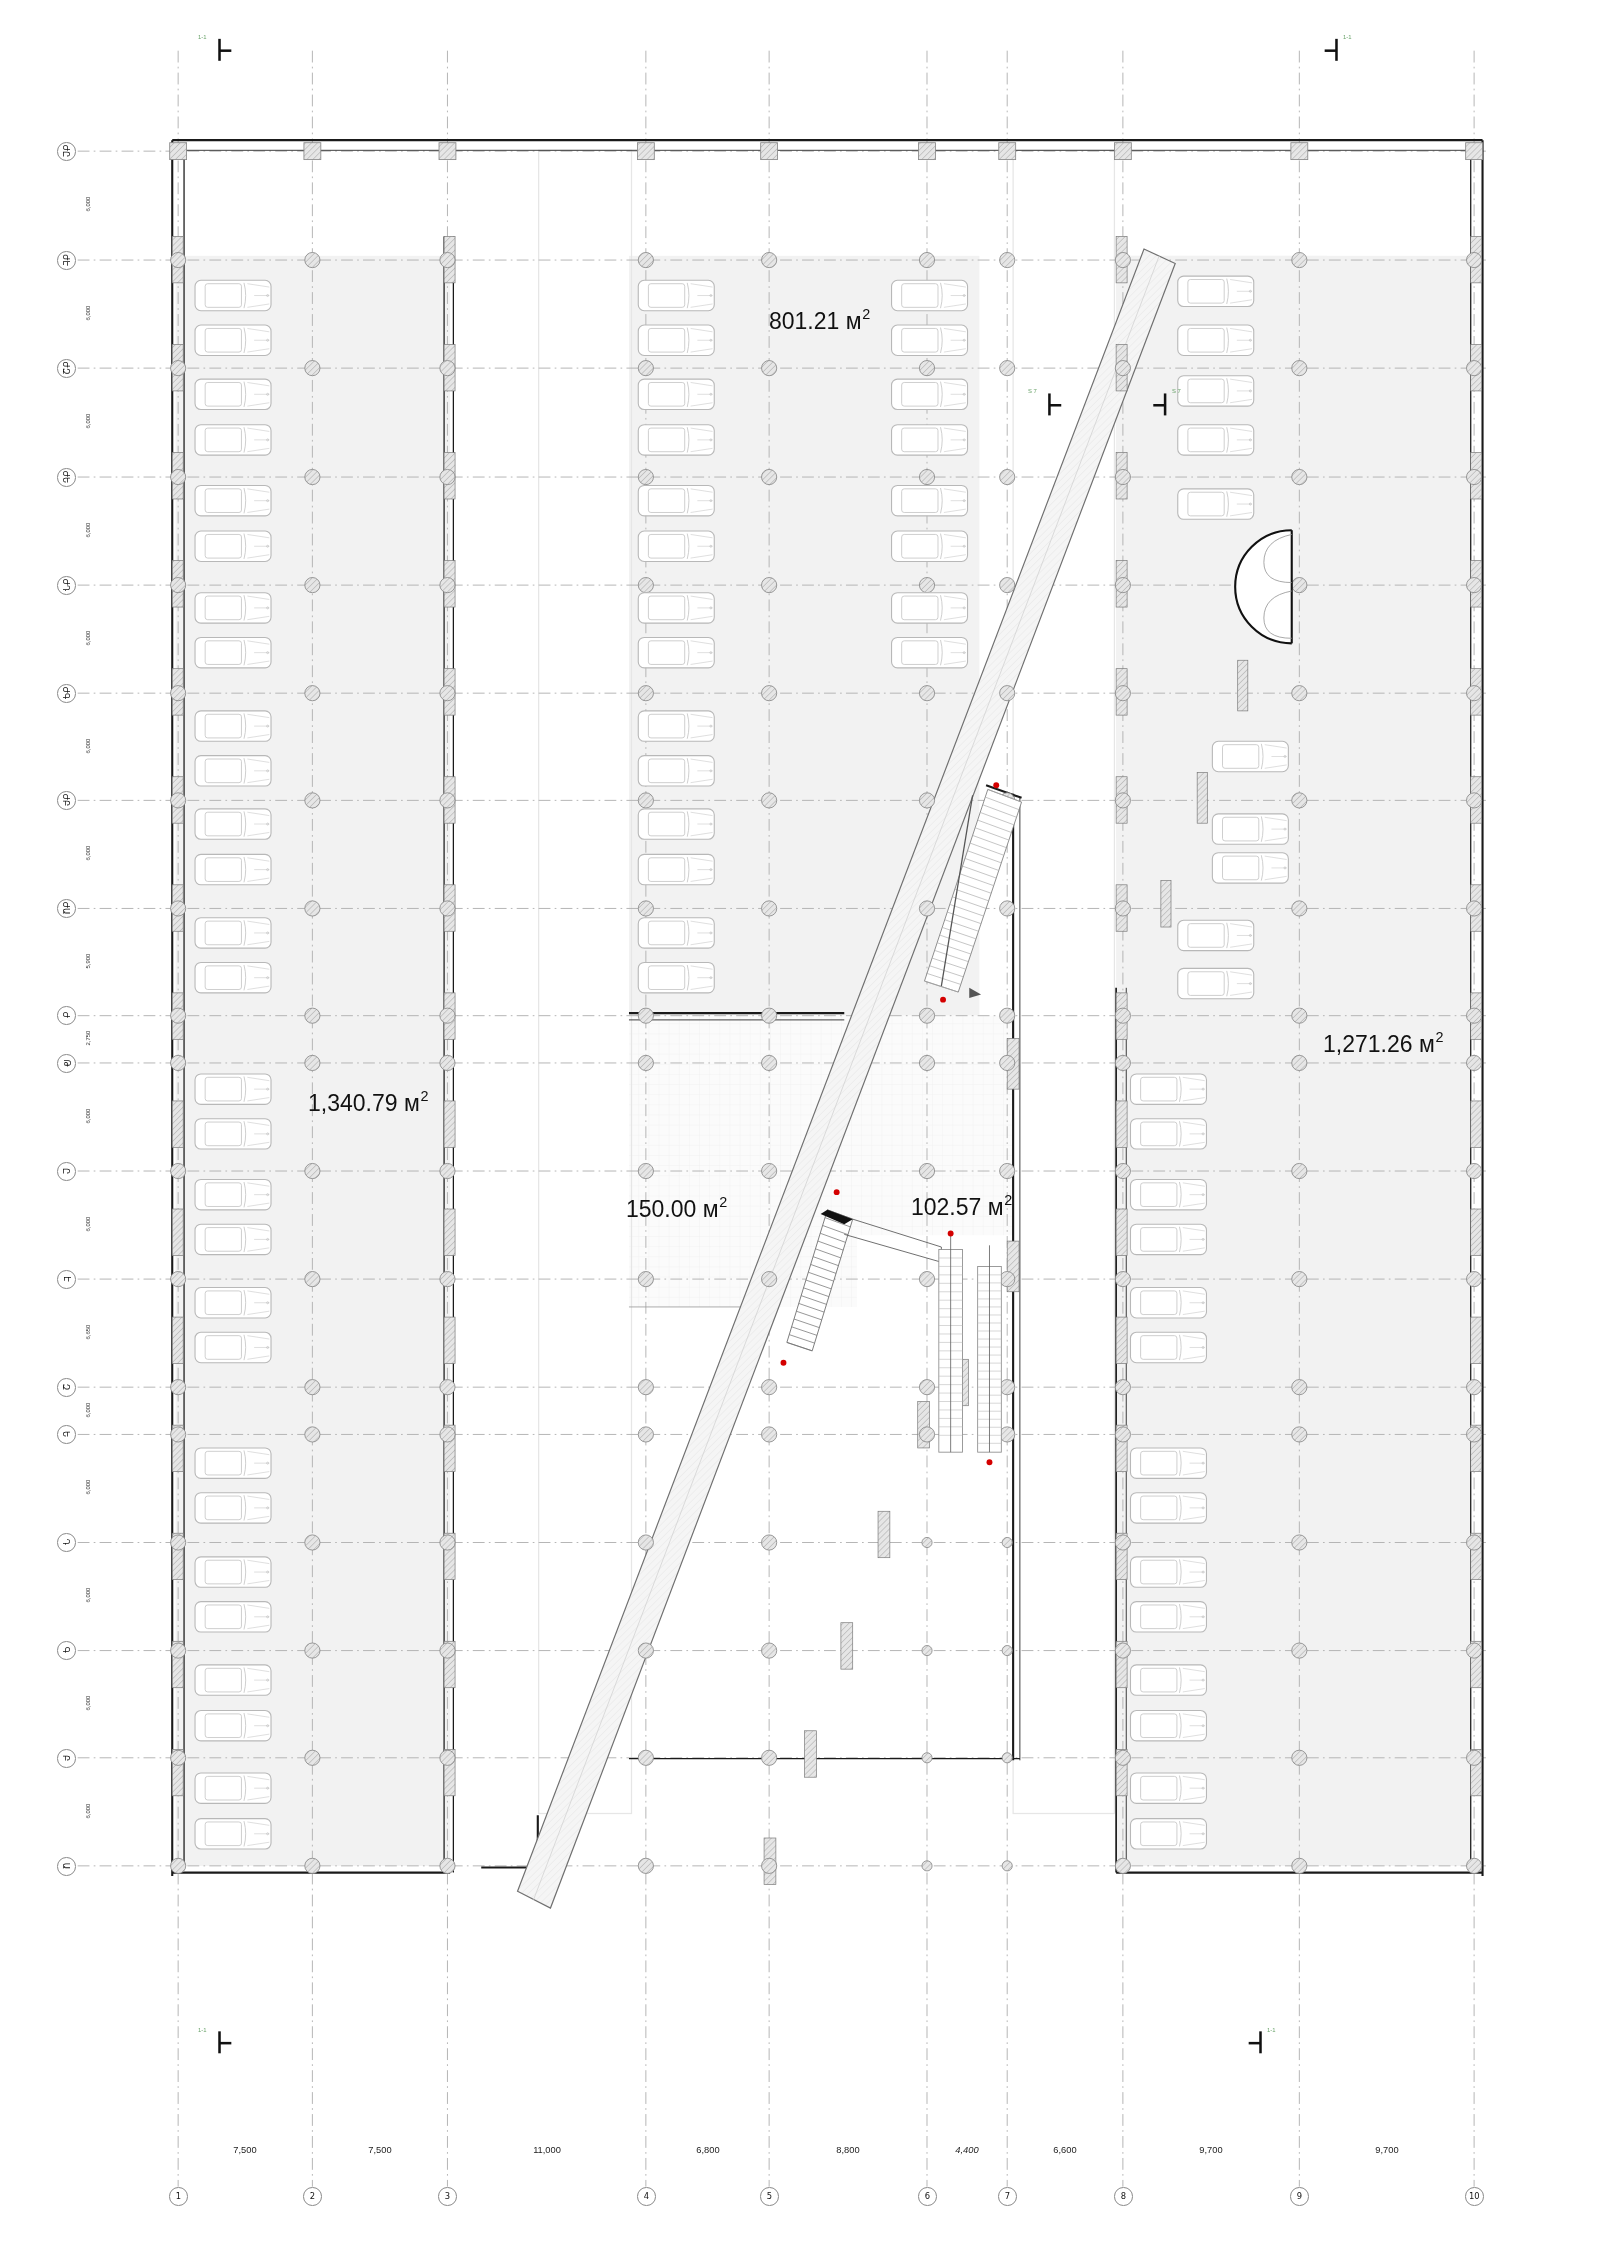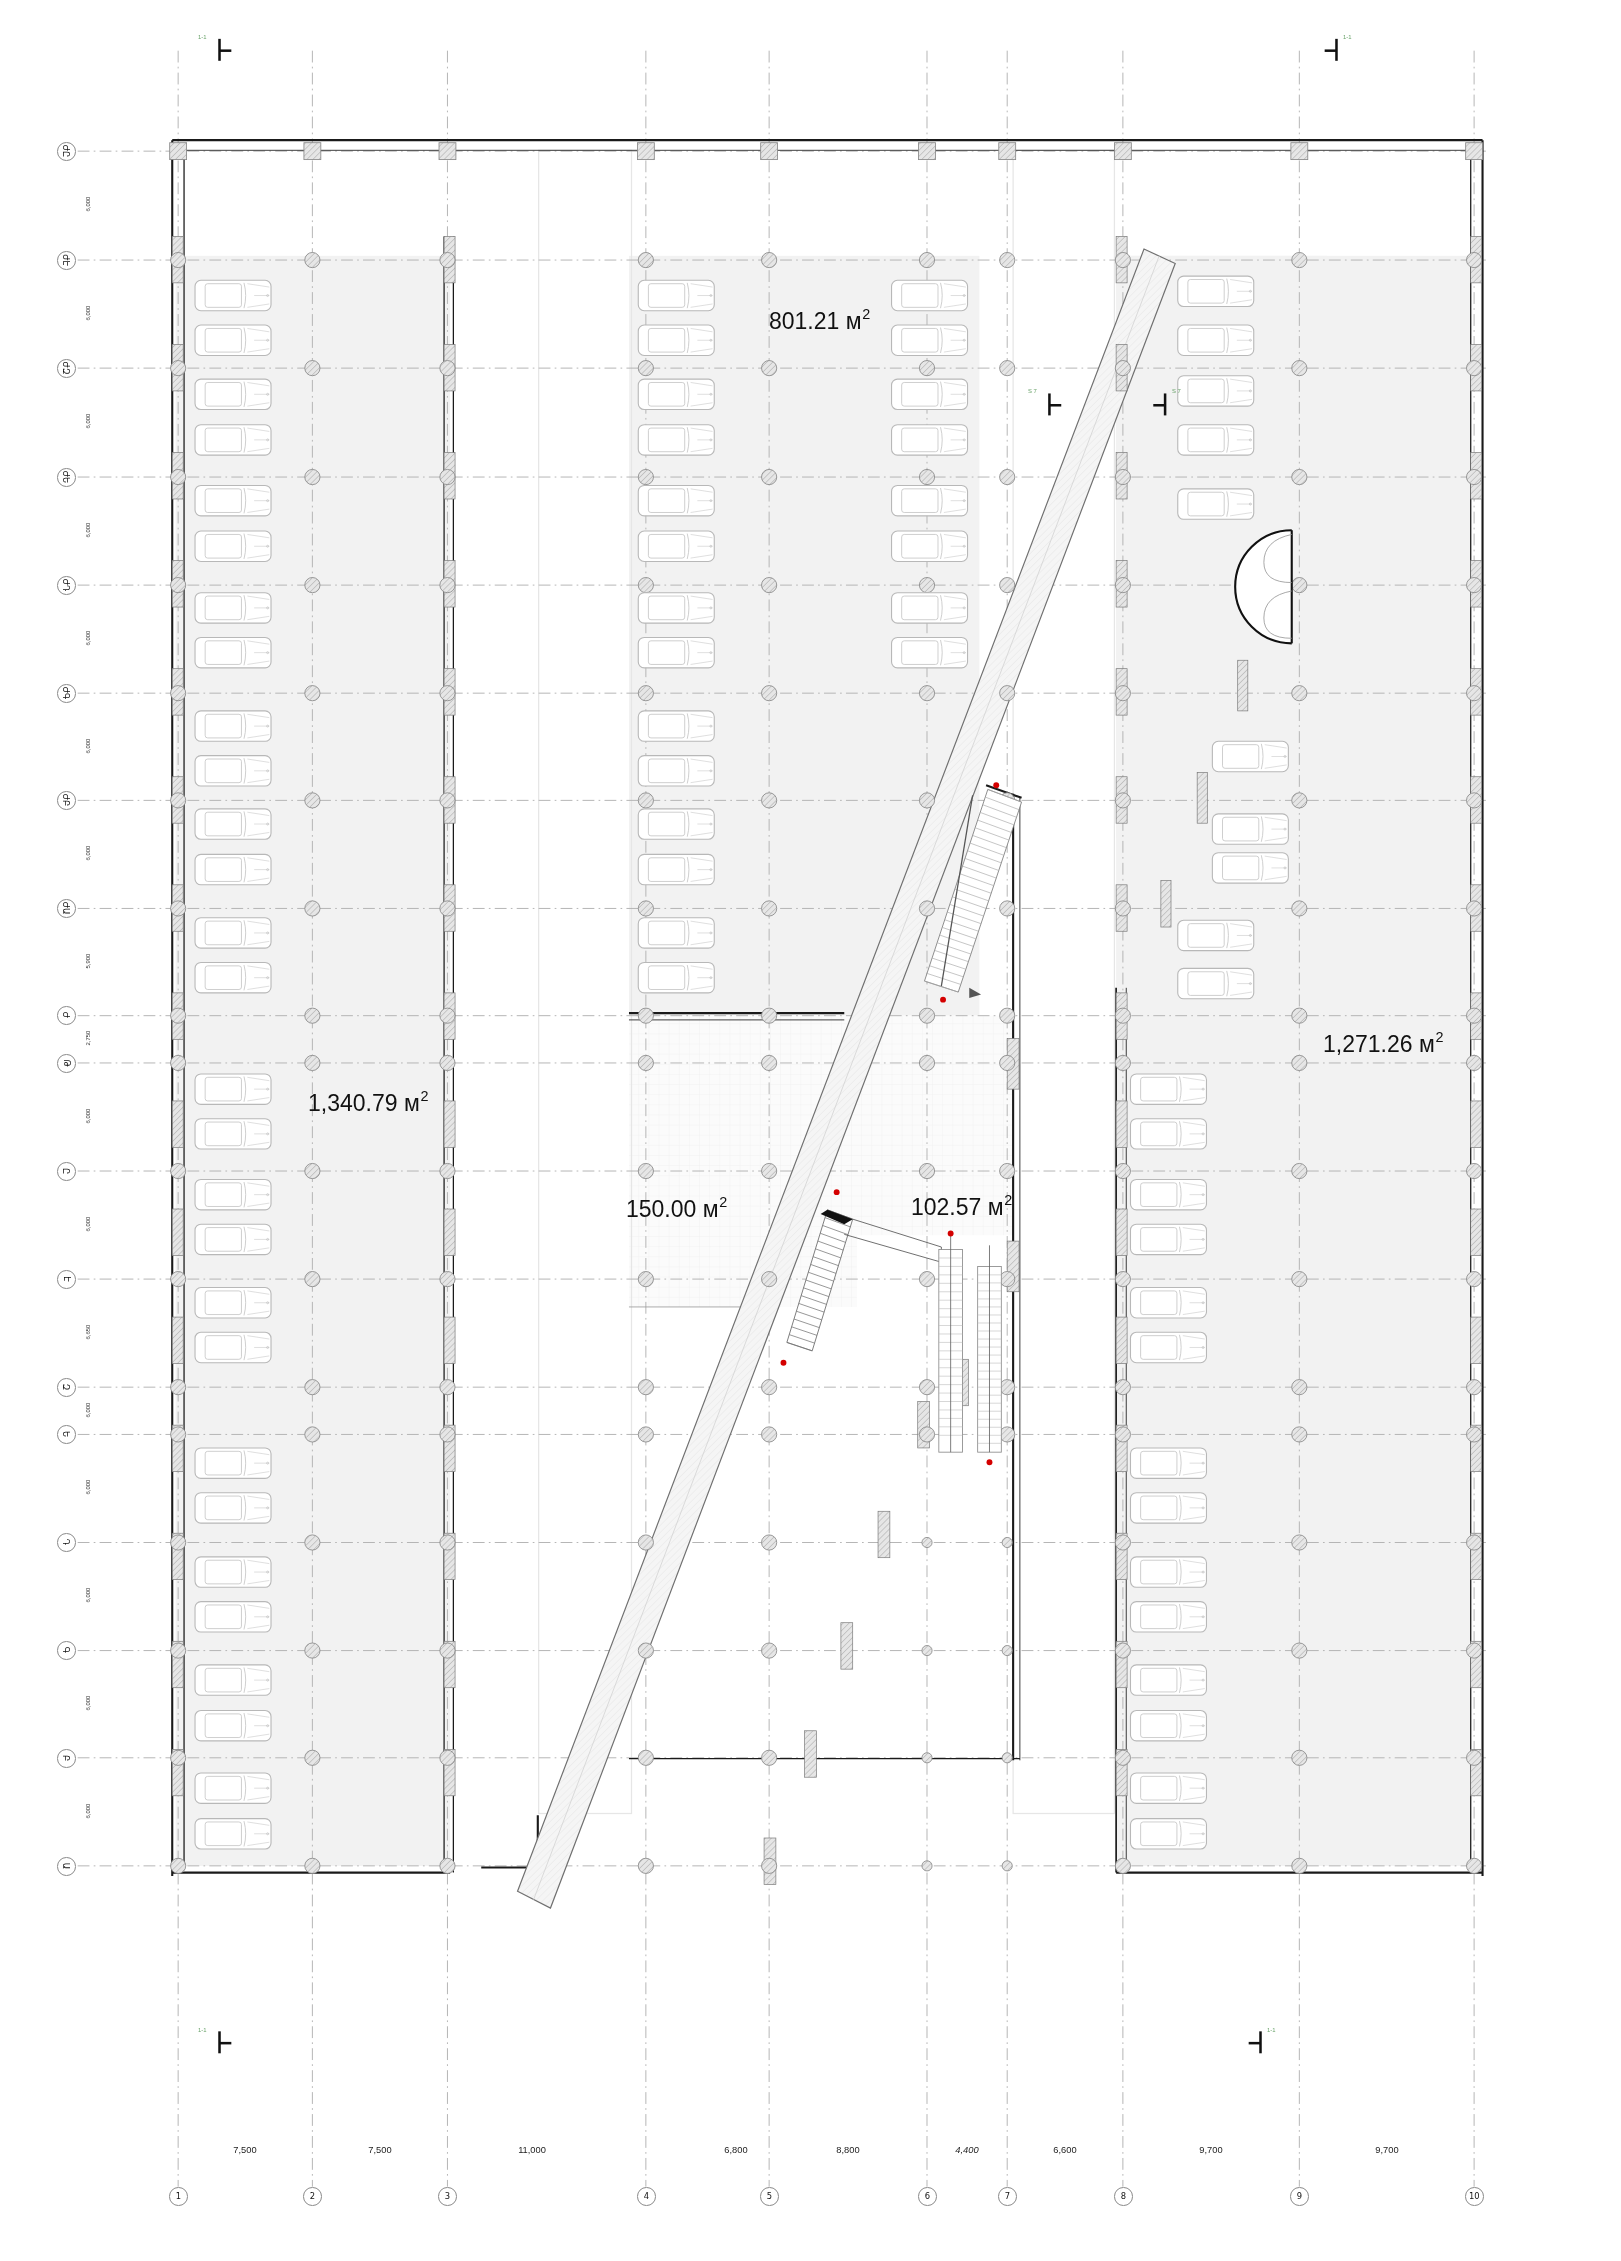--- a/index.html
+++ b/index.html
@@ -657,22 +657,22 @@
       <span>Գ</span>
     </div>
     <div class="axis-bubble row" style="left: 57px; top: 1749px;">
       <span>Բ</span>
     </div>
     <div class="axis-bubble row" style="left: 57px; top: 1857px;">
       <span>Ա</span>
     </div>
     <div class="dim-label" style="left: 245px; top: 2145px;">7,500</div>
     <div class="dim-label" style="left: 380px; top: 2145px;">7,500</div>
-    <div class="dim-label" style="left: 532px; top: 2145px;">11,000</div>
-    <div class="dim-label" style="left: 708px; top: 2145px; margin-left: 28px;">6,800</div>
+    <div class="dim-label" style="left: 547px; top: 2145px;">11,000</div>
+    <div class="dim-label" style="left: 708px; top: 2145px;">6,800</div>
     <div class="dim-label" style="left: 848px; top: 2145px;">8,800</div>
     <div class="dim-label" style="left: 967px; top: 2145px; font-style: italic;">4,400</div>
     <div class="dim-label" style="left: 1065px; top: 2145px;">6,600</div>
     <div class="dim-label" style="left: 1211px; top: 2145px;">9,700</div>
     <div class="dim-label" style="left: 1387px; top: 2145px;">9,700</div>
     <div class="vdim-label" style="left: 81px; top: 201px;">6,000</div>
     <div class="vdim-label" style="left: 81px; top: 310px;">6,000</div>
     <div class="vdim-label" style="left: 81px; top: 418px;">6,000</div>
     <div class="vdim-label" style="left: 81px; top: 527px;">6,000</div>
     <div class="vdim-label" style="left: 81px; top: 635px;">6,000</div>

